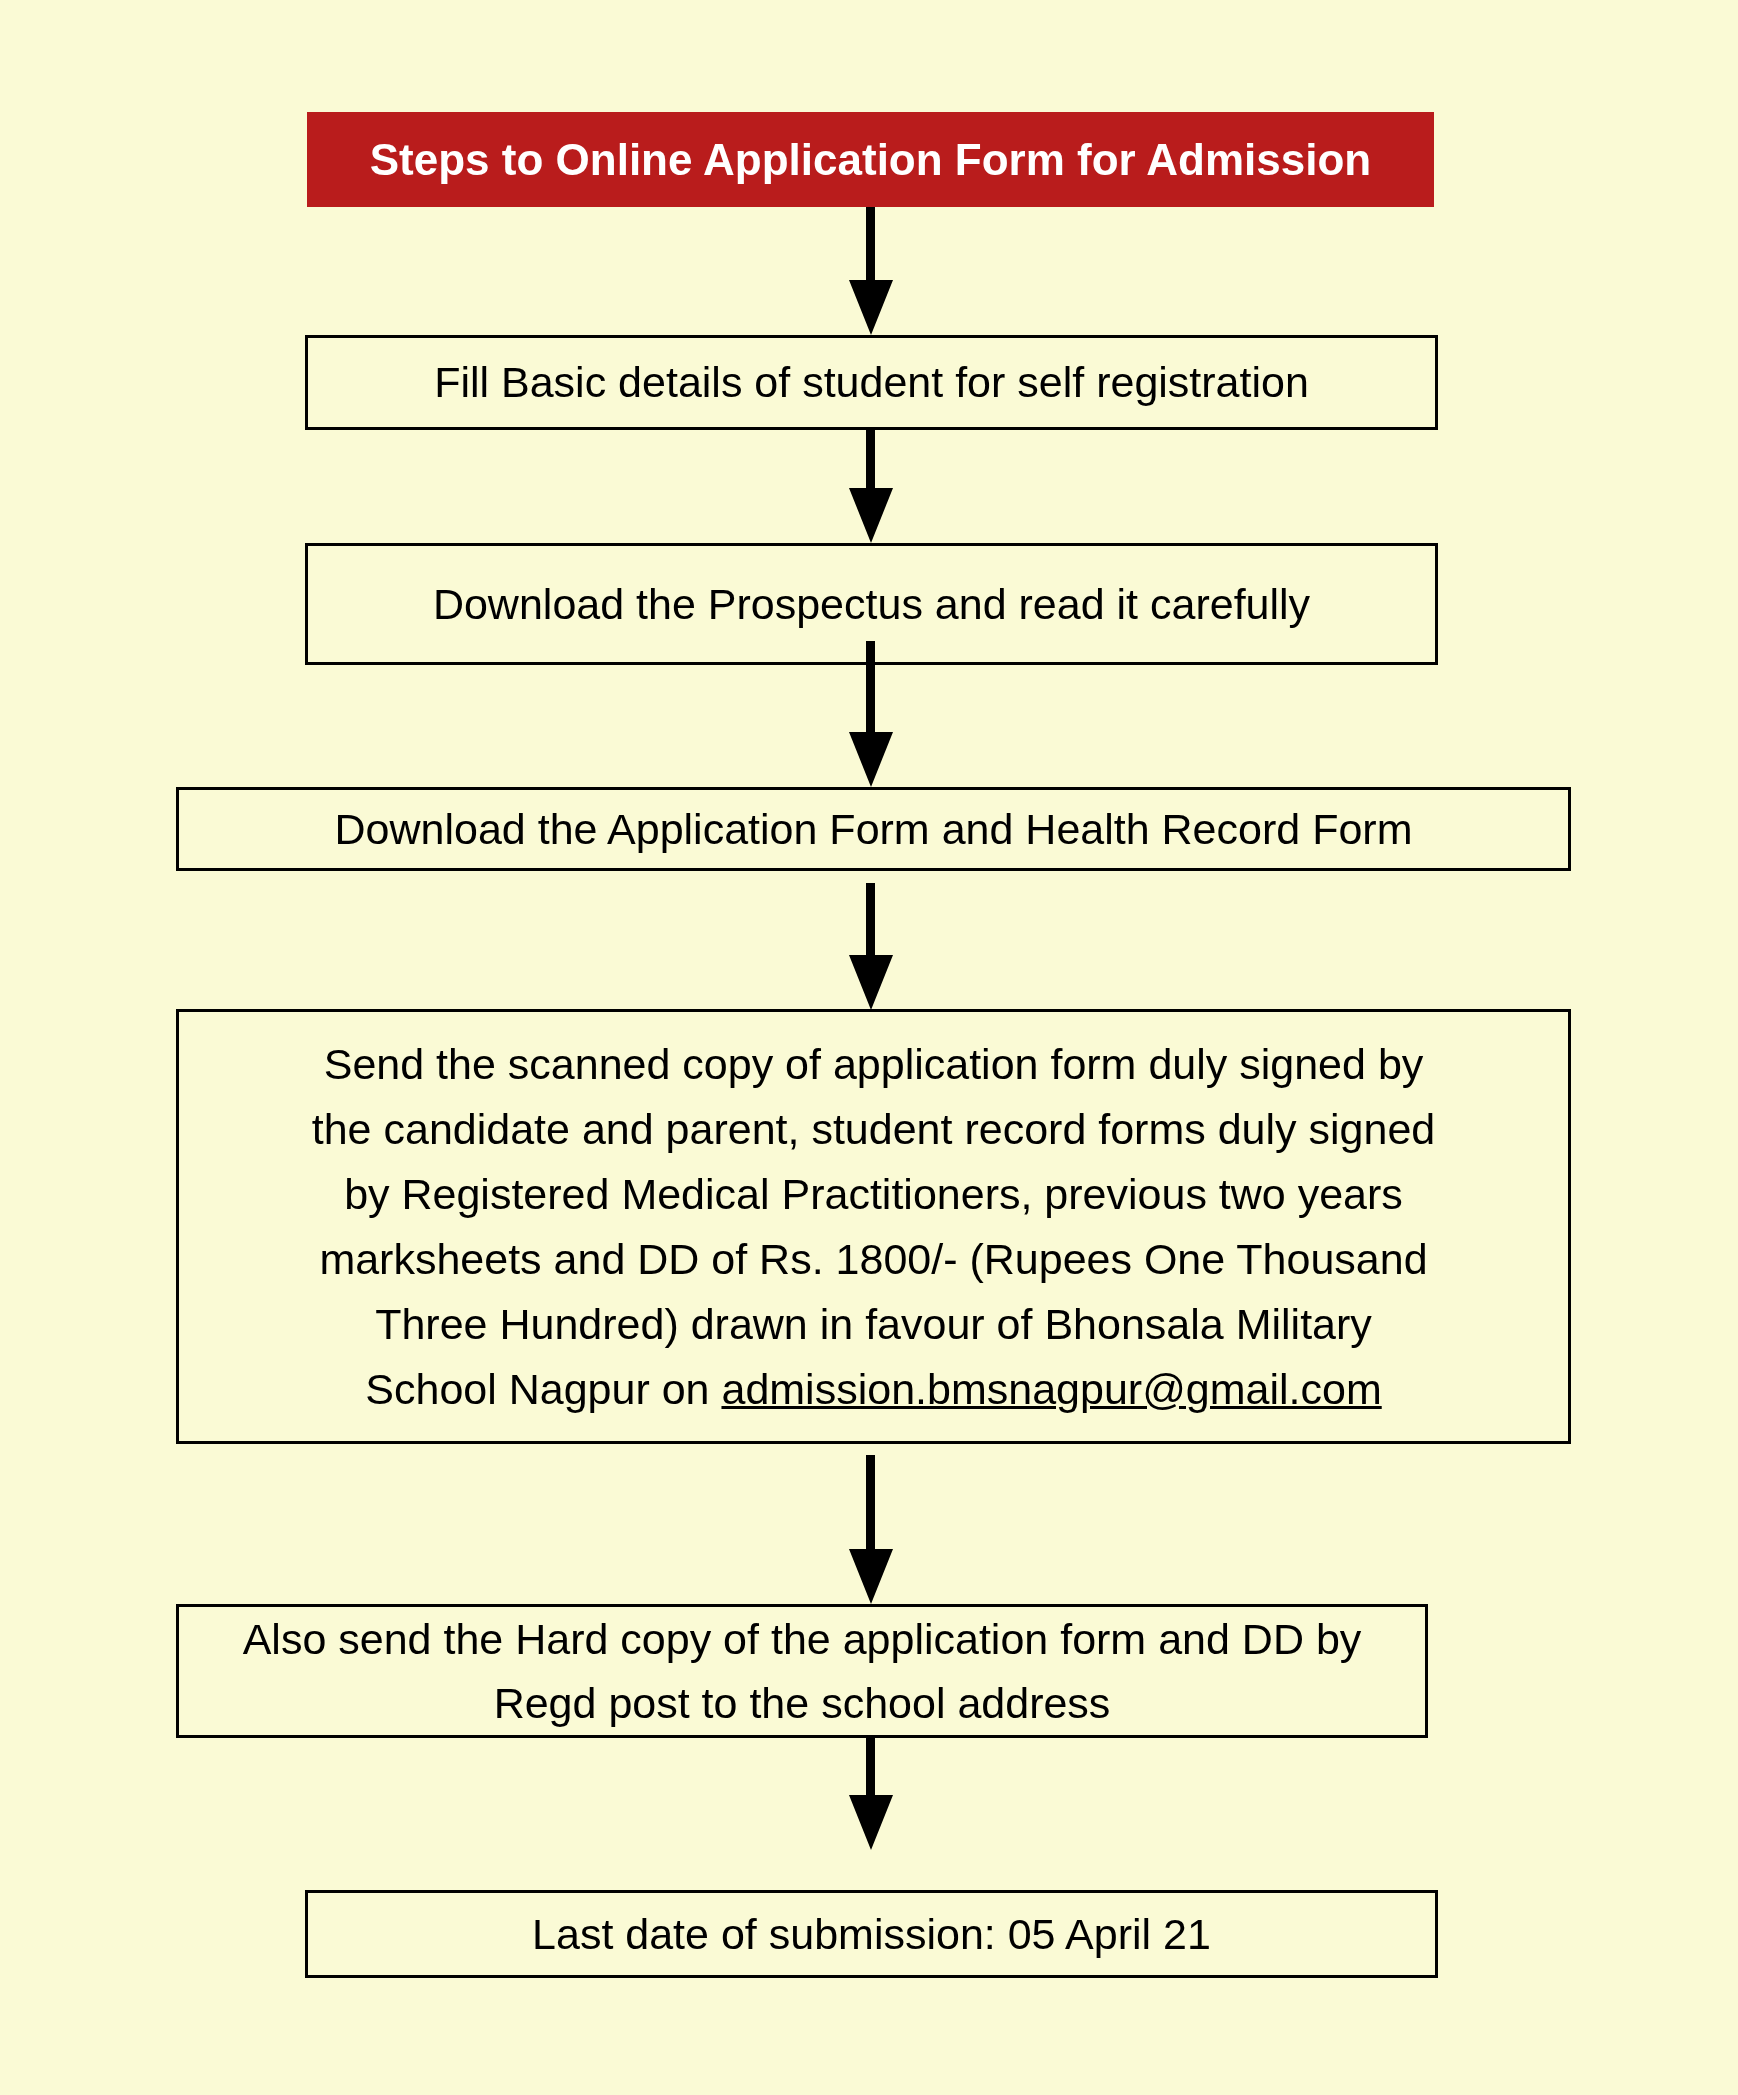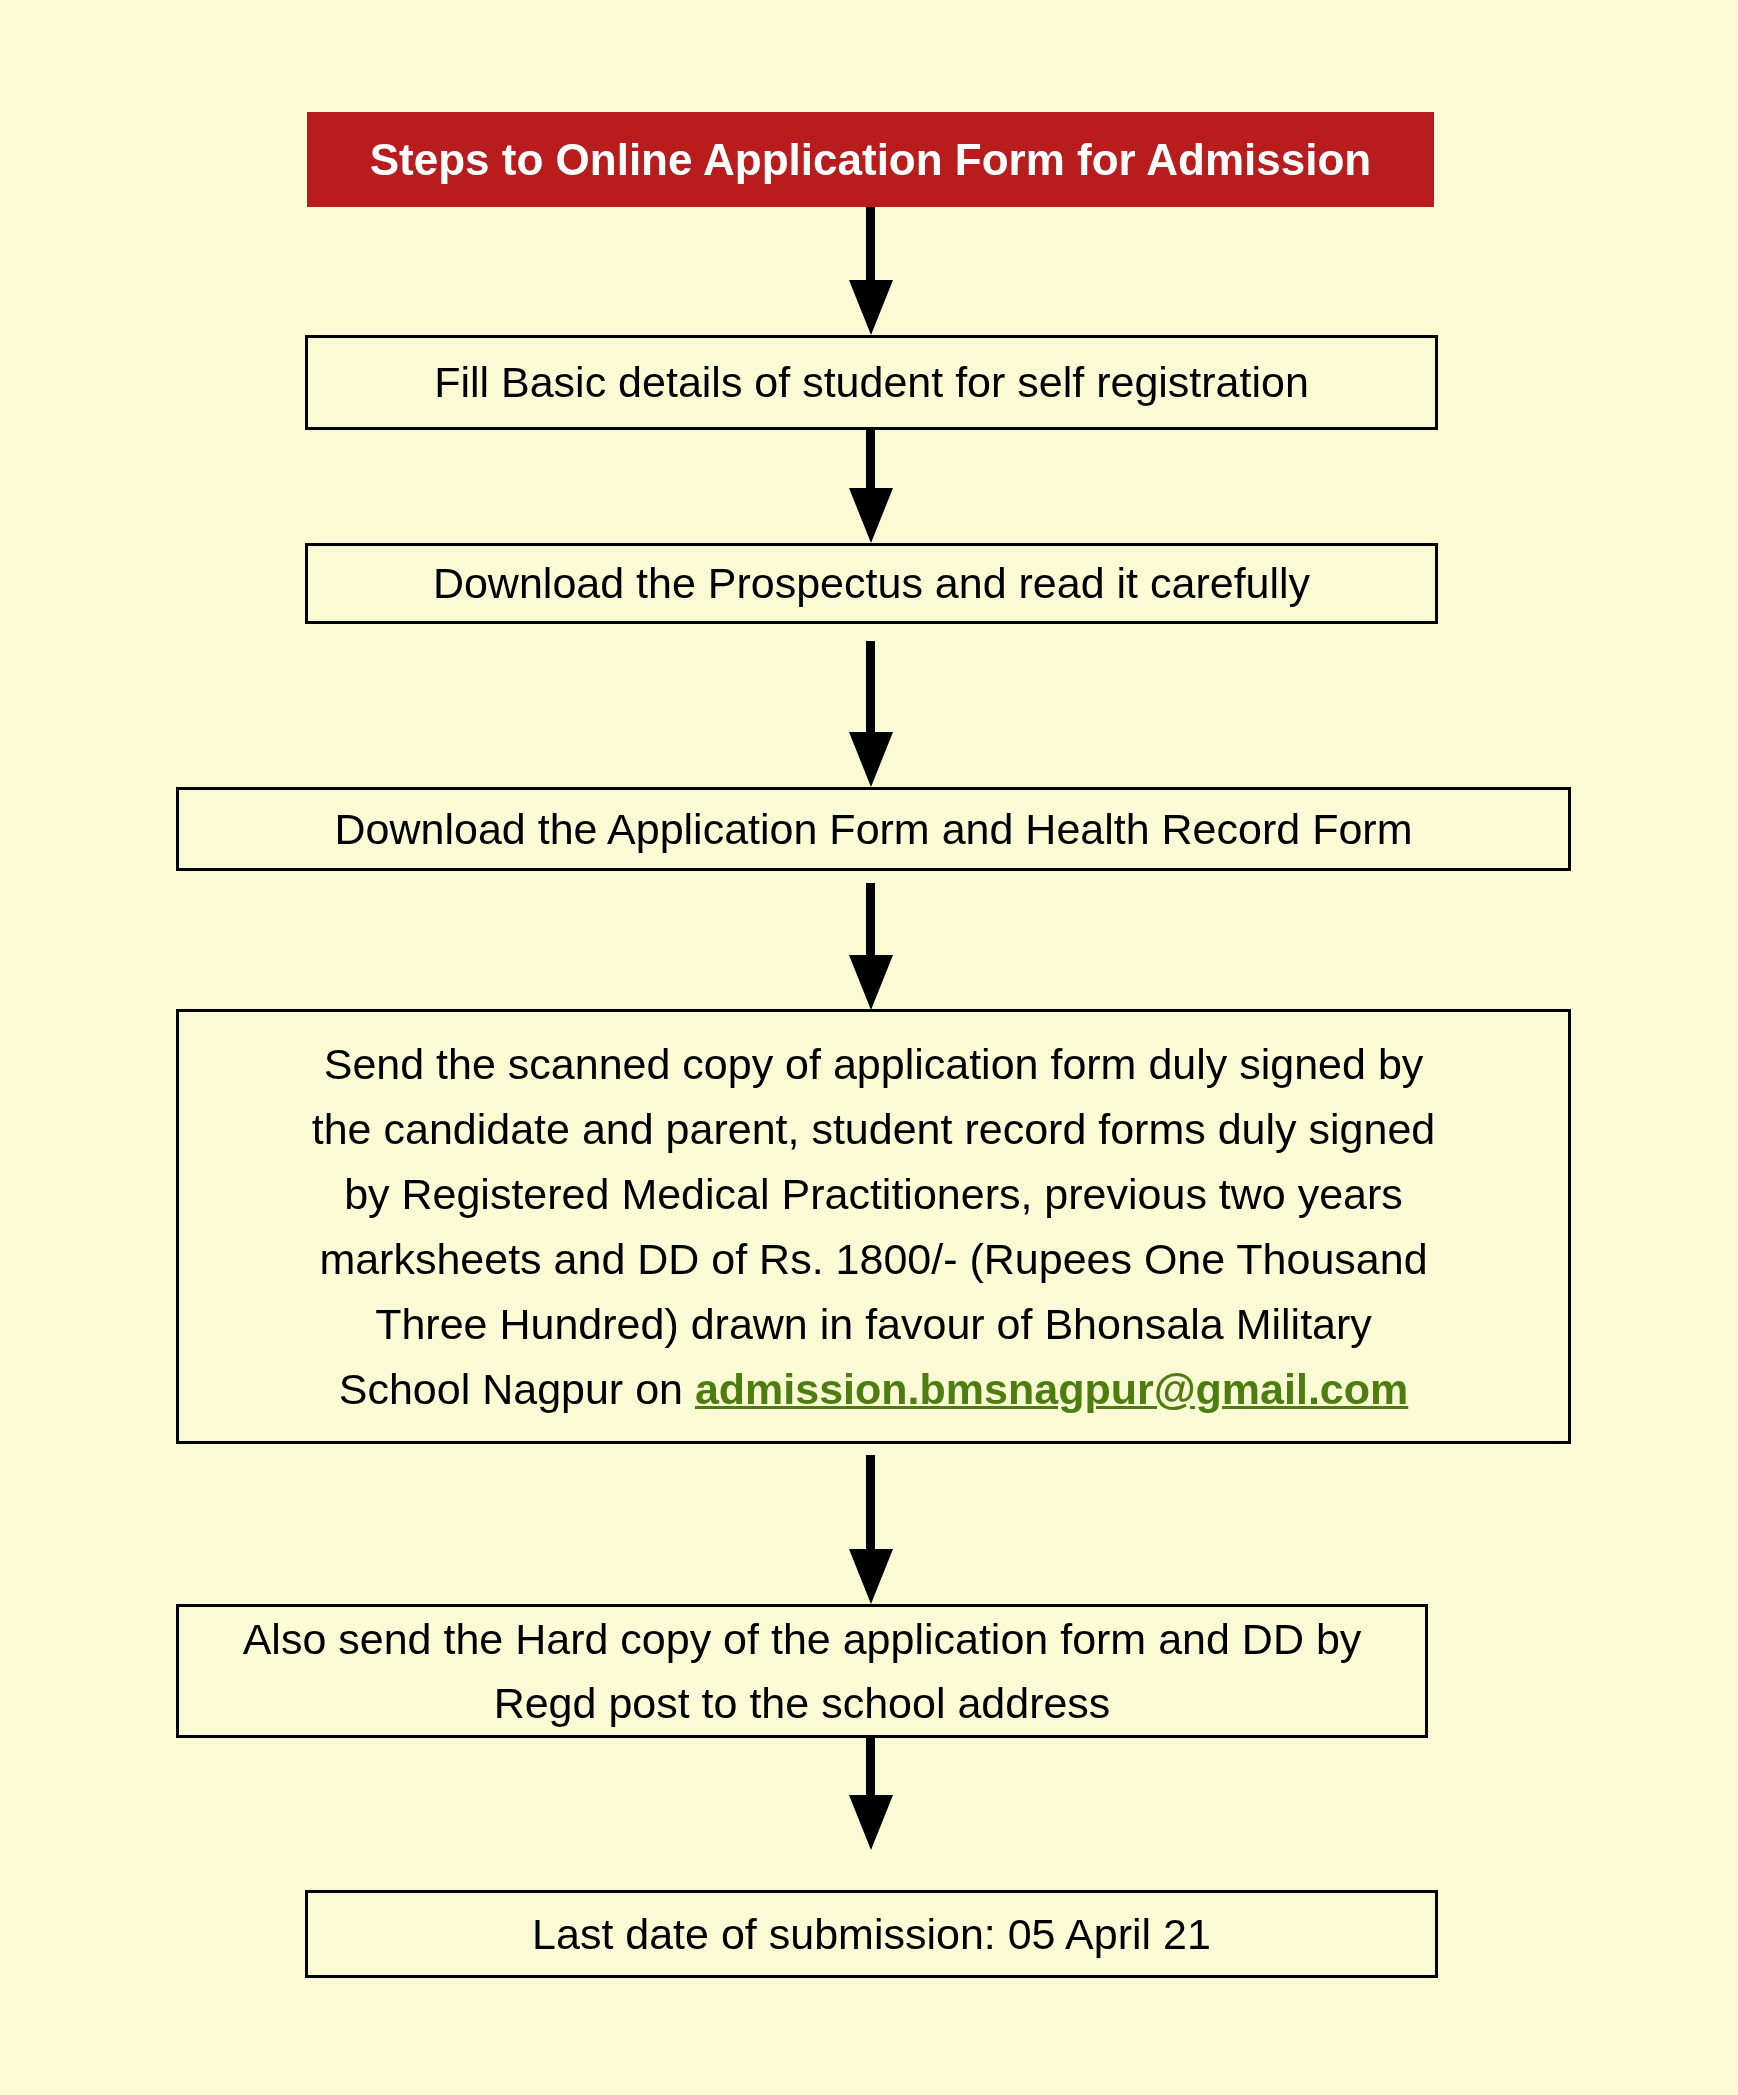--- a/index.html
+++ b/index.html
@@ -27,21 +27,21 @@
     box-sizing: border-box;
     border: 3.9px solid #000000;
     background: transparent;
     display: flex; flex-direction: column;
     align-items: center; justify-content: center;
     color: #000000;
     font-size: 43px;
     text-align: center;
   }
   .b2 { left: 305px; top: 335px;  width: 1133px; height: 95px;  }
-  .b3 { left: 305px; top: 543px;  width: 1133px; height: 81px; }
+  .b3 { left: 305px; top: 543px;  width: 1133px; height: 122px; }
   .b4 { left: 176px; top: 787px;  width: 1395px; height: 84px;  }
   .b5 { left: 176px; top: 1009px; width: 1395px; height: 435px; line-height: 65px; }
   .b6 { left: 176px; top: 1604px; width: 1252px; height: 134px; line-height: 64px; }
   .b7 { left: 305px; top: 1890px; width: 1133px; height: 88px;  }
   .arrow {
     position: absolute;
     left: 848px;
     width: 45px;
     display: flex; flex-direction: column; align-items: center;
   }
@@ -52,22 +52,22 @@
     border-right: 22.4px solid transparent;
     border-top: 55px solid #000000;
   }
   .a1 { top: 207px;  height: 128px; }
   .a2 { top: 429px;  height: 114px; }
   .a3 { top: 641px;  height: 146px; }
   .a4 { top: 883px;  height: 127px; }
   .a5 { top: 1455px; height: 149px; }
   .a6 { top: 1738px; height: 112px; }
   .email-link {
-    color: #4d7c0f;
-    font-weight: bold;
+    color: #000000;
+    font-weight: normal;
     text-decoration: underline;
     text-decoration-thickness: 2.9px;
     cursor: pointer;
   }
   .line { display: block; }
 </style>
 </head>
 <body>
 
 <div id="canvas">

